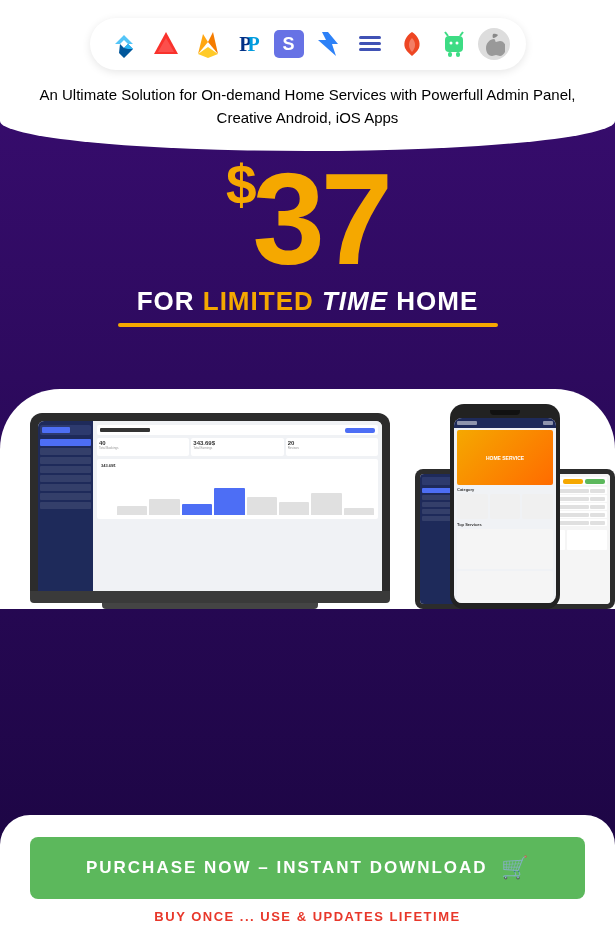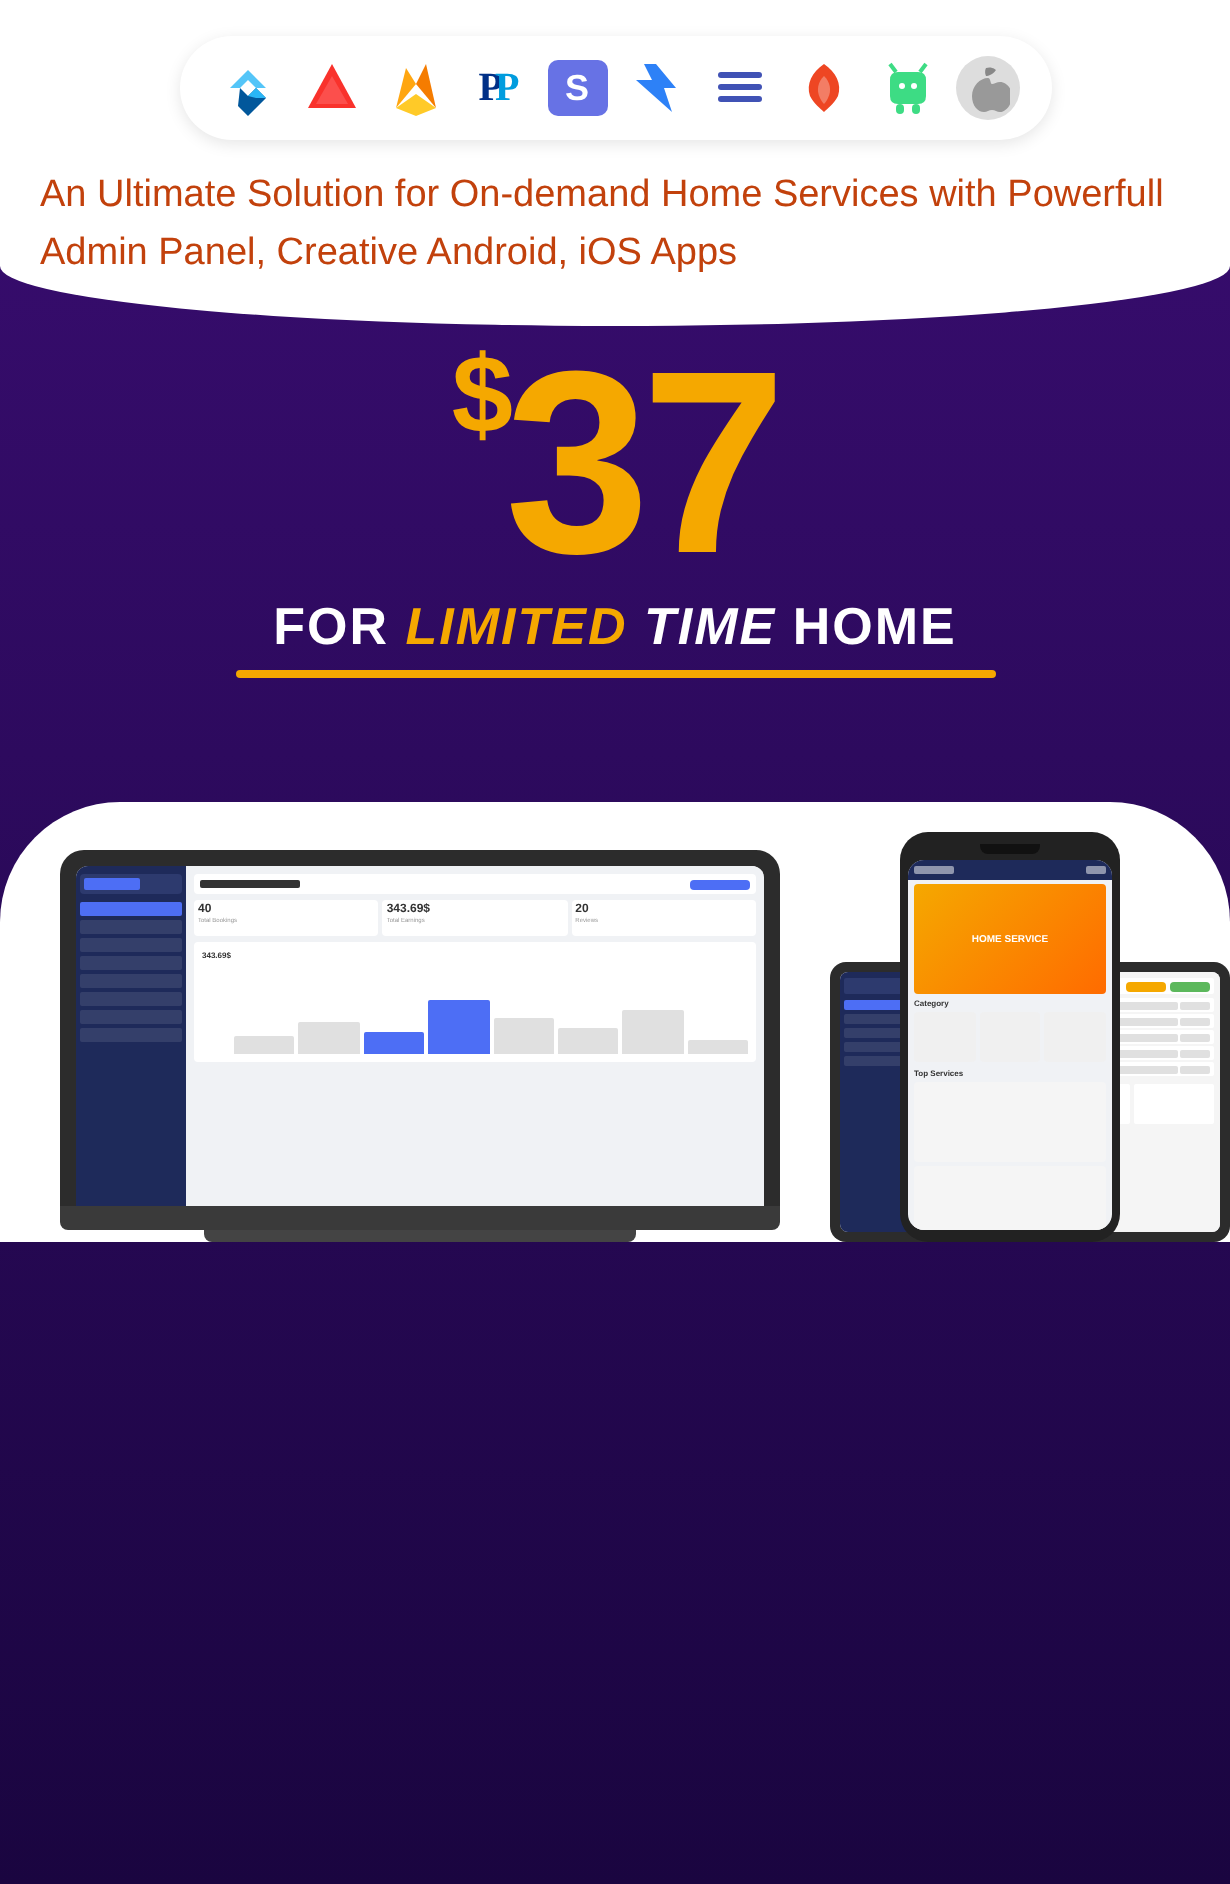--- a/index.html
+++ b/index.html
@@ -48,23 +48,23 @@
       width: 36px;
       height: 36px;
       display: flex;
       align-items: center;
       justify-content: center;
       font-size: 22px;
       font-weight: bold;
     }
 
     .subtitle-text {
-      text-align: left;
-      font-size: 19px;
-      color: #c2410c;
+      text-align: center;
+      font-size: 15px;
+      color: #000000;
       line-height: 1.5;
       font-weight: 400;
     }
 
     
     .pricing-section {
       width: 100%;
       display: flex;
       flex-direction: column;
       align-items: center;
@@ -117,21 +117,20 @@
       color: white;
       font-size: 26px;
       font-weight: 900;
       letter-spacing: 1px;
       margin-top: 8px;
       text-align: center;
     }
 
     .limited-time-text .highlight {
       color: #f5a800;
-      font-style: italic;
       font-weight: 900;
     }
 
     .underline-bar {
       width: 380px;
       height: 4px;
       background: #f5a800;
       margin-top: 6px;
       border-radius: 2px;
     }
@@ -699,14 +698,21 @@
             <div style="font-size:4px;color:#333;font-weight:bold;margin-bottom:2px;">Top Services</div>
             <div style="background:#f5f5f5;height:40px;border-radius:2px;margin-bottom:2px;"></div>
             <div style="background:#f5f5f5;height:40px;border-radius:2px;"></div>
           </div>
         </div>
       </div>
     </div>
 
   </div>
 
+  <div class="bottom-section">
+    <button class="purchase-btn">
+      <span class="purchase-btn-text">PURCHASE NOW – INSTANT DOWNLOAD</span>
+      <span class="cart-icon">🛒</span>
+    </button>
+    <p class="buy-once-text">BUY ONCE ... USE &amp; UPDATES LIFETIME</p>
+  </div>
 
 </div>
 
 </body></html>

